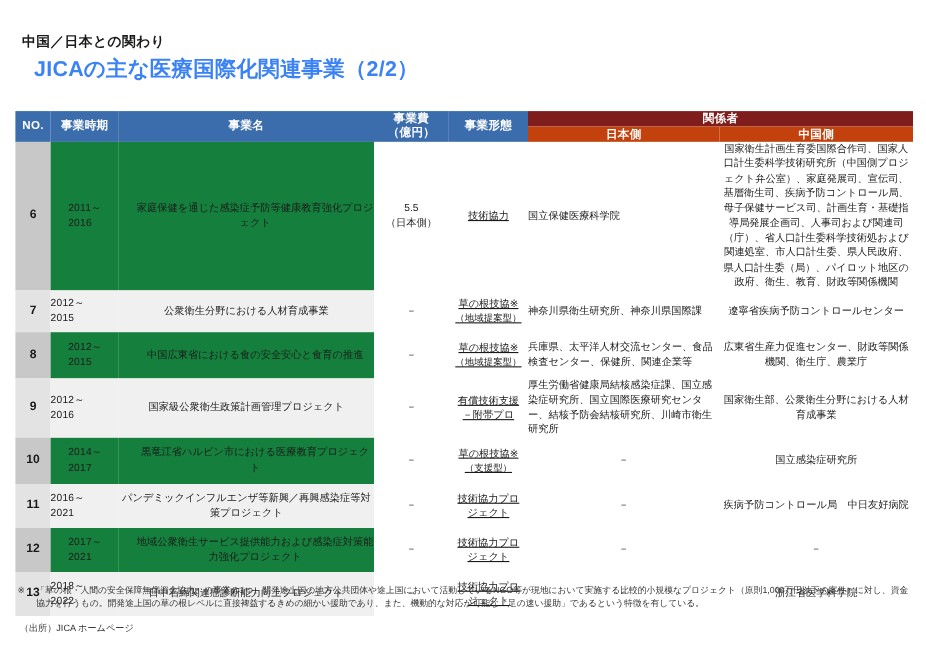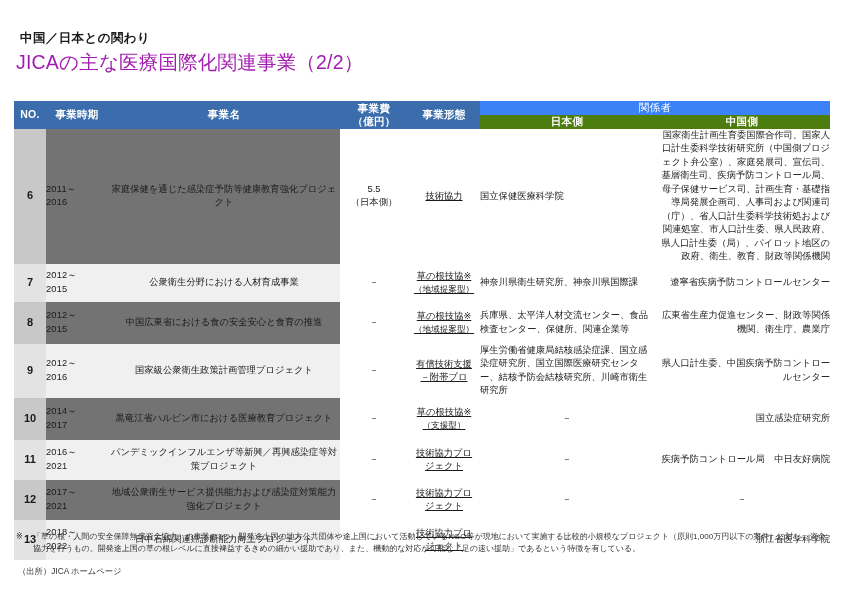--- a/index.html
+++ b/index.html
@@ -27,26 +27,26 @@
     position: absolute;
     left: 20px;
     top: 30px;
     font-size: 12.5px;
     font-weight: bold;
     letter-spacing: 0.4px;
     color: #1a1a1a;
   }
   .slide-title {
     position: absolute;
-    left: 16px;
+    left: 31px;
     top: 49px;
     font-size: 19.5px;
-    font-weight: normal;
+    font-weight: bold;
     letter-spacing: 0.2px;
-    color: #a21caf;
+    color: #3b82f6;
   }
 
   
   .table-wrap {
     position: absolute;
     left: 14px;
     top: 101px;
     width: 816px;
   }
   table.main {
@@ -66,36 +66,36 @@
     font-size: 10.5px;
     font-weight: bold;
     text-align: center;
     line-height: 1.25;
     border-right: 2px solid #ffffff;
     border-bottom: 2px solid #ffffff;
     padding: 4px 2px;
     letter-spacing: 0.3px;
   }
   th.hd-sub {
-    background: #4d7c0f;
+    background: #c2410c;
     color: #ffffff;
     font-size: 10.5px;
     font-weight: bold;
     text-align: center;
     border-right: 2px solid #ffffff;
     border-bottom: 0;
     padding: 3px 2px;
     letter-spacing: 0.3px;
   }
   th.hd-sub.last { border-right: 0; }
   th.hd-group {
-    background: #3b82f6;
+    background: #7f1d1d;
     color: #ffffff;
     font-size: 10.5px;
-    font-weight: normal;
+    font-weight: bold;
     text-align: center;
     padding: 3px 2px;
     border-bottom: 2px solid #ffffff;
     letter-spacing: 0.3px;
   }
 
   
   td.c {
     font-size: 9.3px;
     line-height: 1.45;
@@ -114,27 +114,27 @@
   td.period {
     text-align: left;
     font-size: 9.3px;
     padding-left: 8px;
     letter-spacing: 0.2px;
   }
   td.name { text-align: center; padding-left: 8px; }
   td.cost { text-align: center; }
   td.form { text-align: center; line-height: 1.4; text-decoration: underline; }
   td.jp   { text-align: left; padding-left: 7px; }
-  td.cn   { text-align: right; padding-left: 7px; }
+  td.cn   { text-align: center; padding-left: 7px; }
   td.dash { text-align: center; }
 
   
   tr.shade td.no      { background: #c8c8c8; }
   tr.shade td.period,
-  tr.shade td.name    { background: #737373; }
+  tr.shade td.name    { background: #15803d; padding-left: 16px; }
   tr.shade td.cost,
   tr.shade td.form,
   tr.shade td.jp,
   tr.shade td.cn      { background: #ffffff; }
 
   tr.plain td.no      { background: #e3e3e3; }
   tr.plain td.period,
   tr.plain td.name    { background: #f0f0f0; }
   tr.plain td.cost,
   tr.plain td.form,
@@ -272,21 +272,21 @@
             <span>2012～</span><br>
             <span>2016</span>
           </td>
           <td class="c name">国家級公衆衛生政策計画管理プロジェクト</td>
           <td class="c cost">－</td>
           <td class="c form">
             <span>有償技術支援</span><br>
             <span>－附帯プロ</span>
           </td>
           <td class="c jp">厚生労働省健康局結核感染症課、国立感染症研究所、国立国際医療研究センター、結核予防会結核研究所、川崎市衛生研究所</td>
-          <td class="c cn nb">県人口計生委、中国疾病予防コントロールセンター</td>
+          <td class="c cn nb">国家衛生部、公衆衛生分野における人材育成事業</td>
         </tr>
 
         <tr class="shade" style="height:42px">
           <td class="c no">10</td>
           <td class="c period">
             <span>2014～</span><br>
             <span>2017</span>
           </td>
           <td class="c name">黒竜江省ハルビン市における医療教育プロジェクト</td>
           <td class="c cost">－</td>

